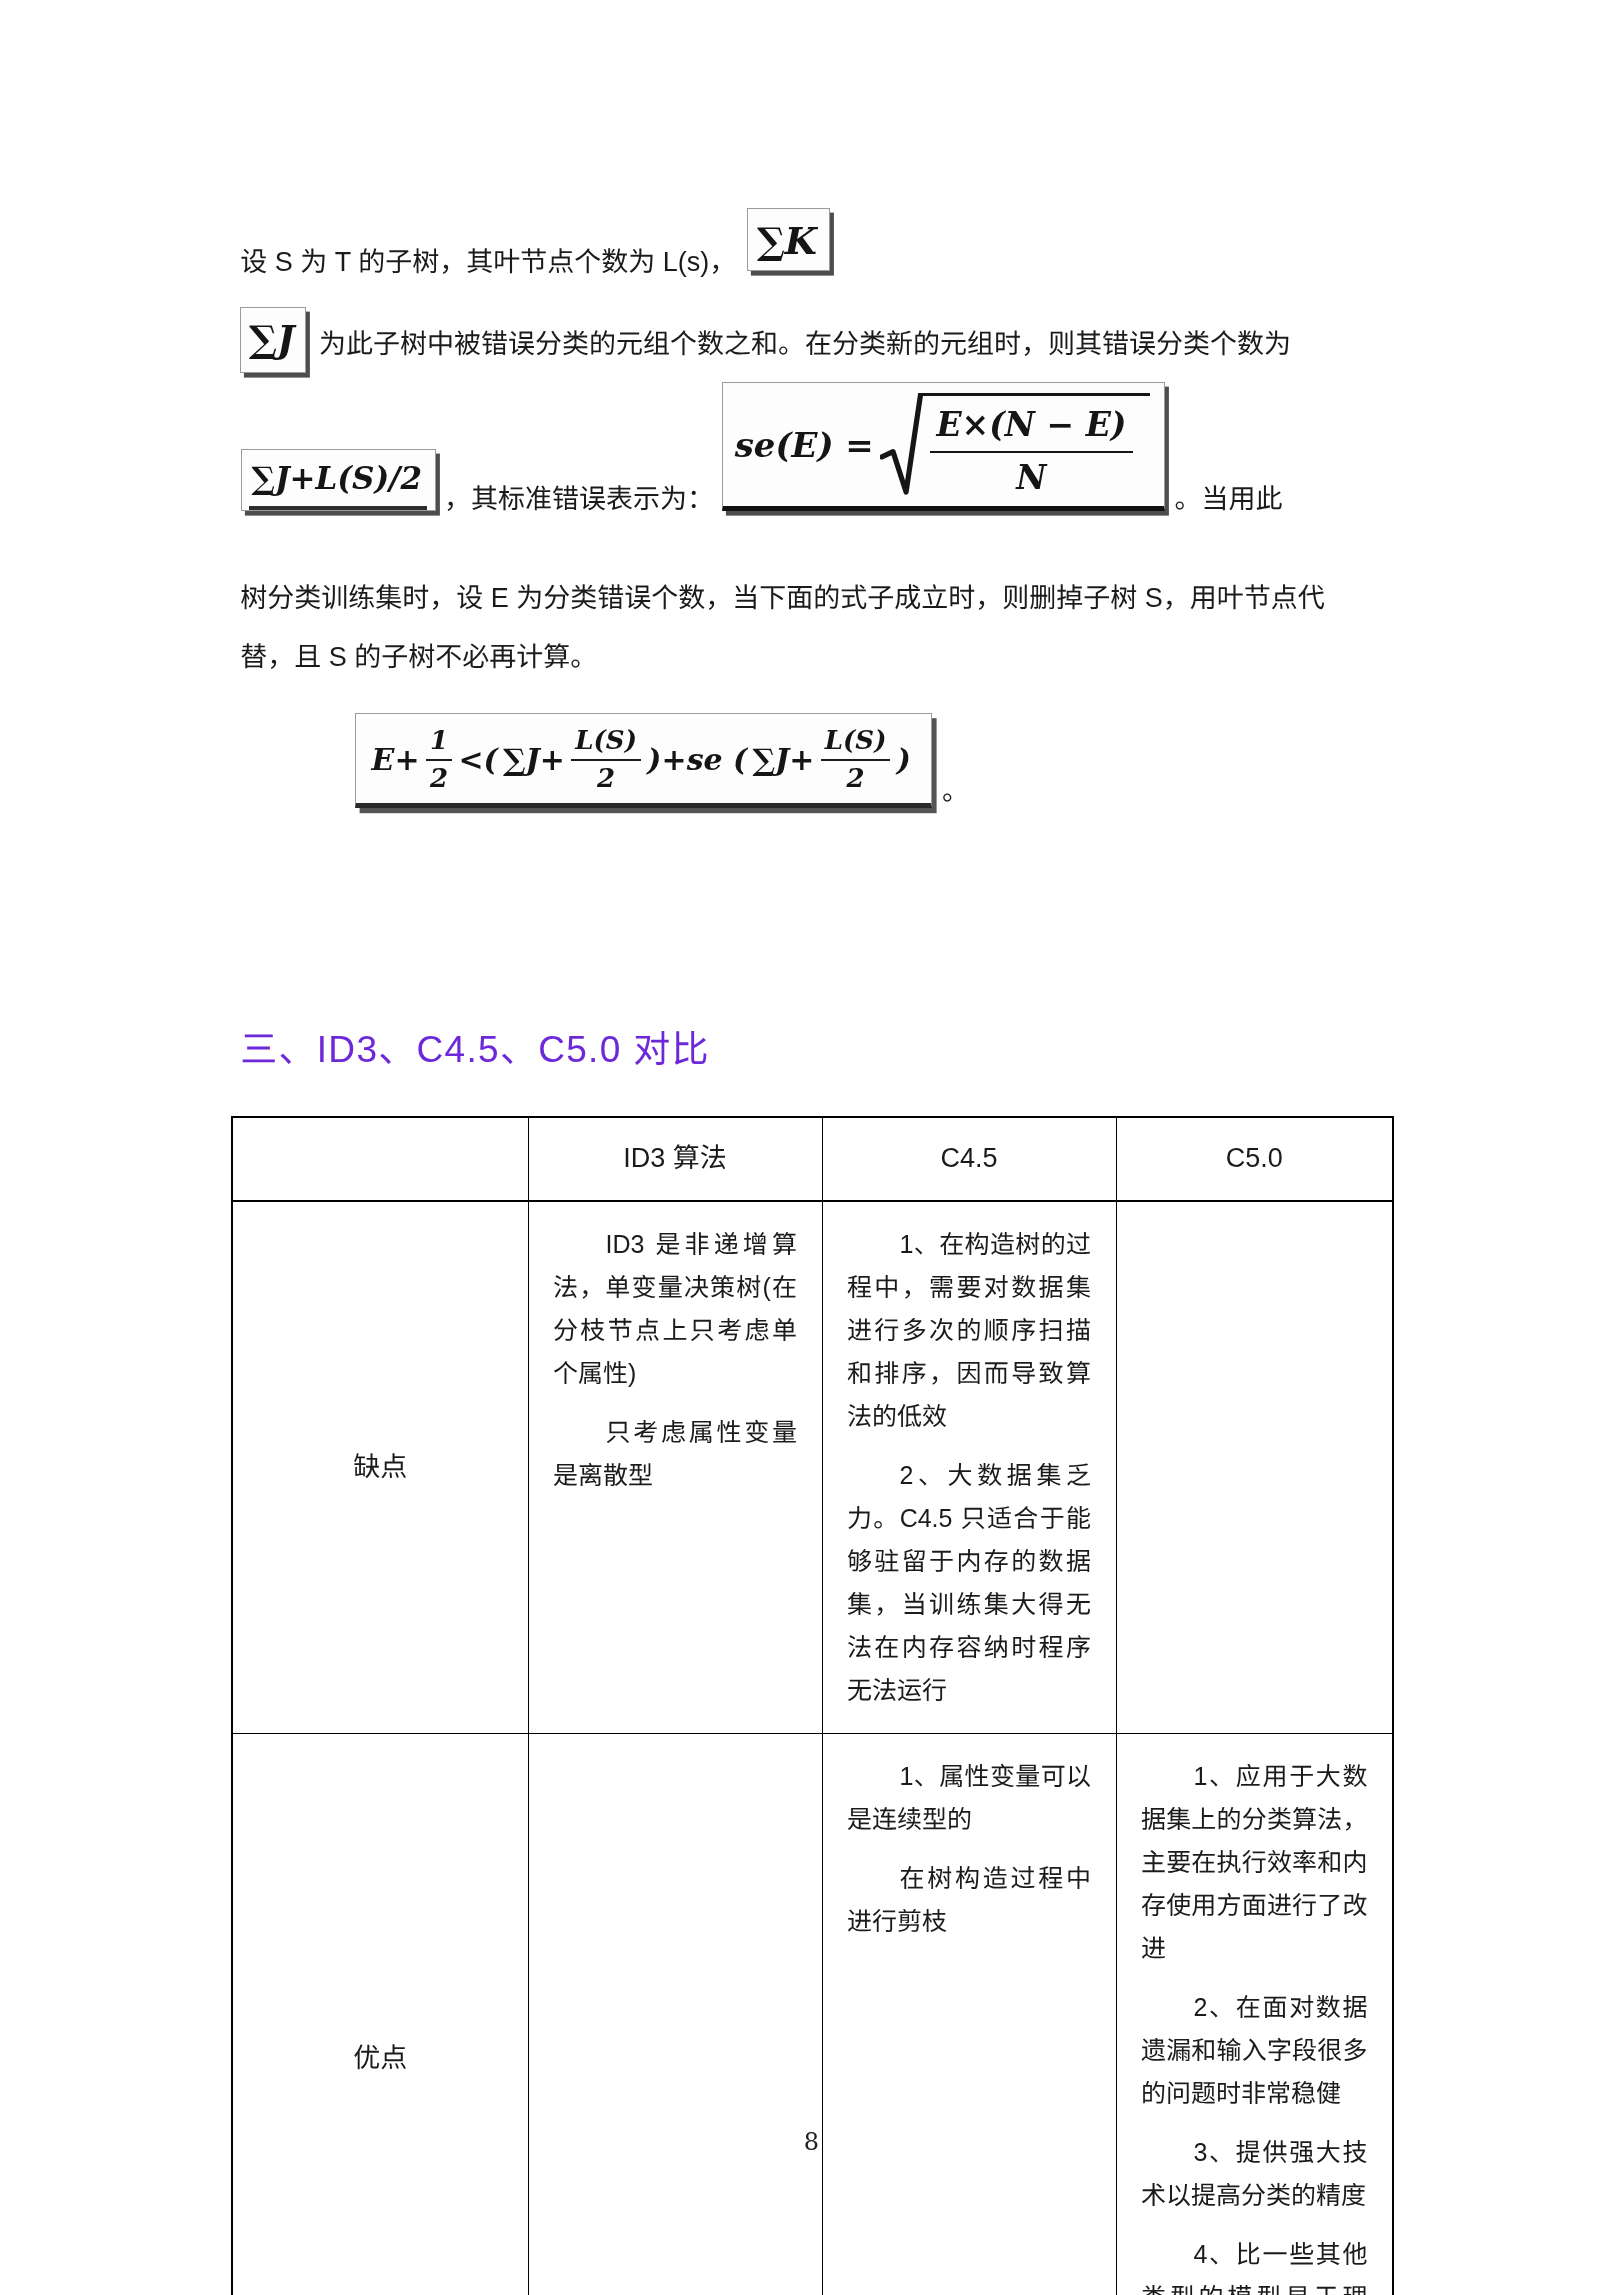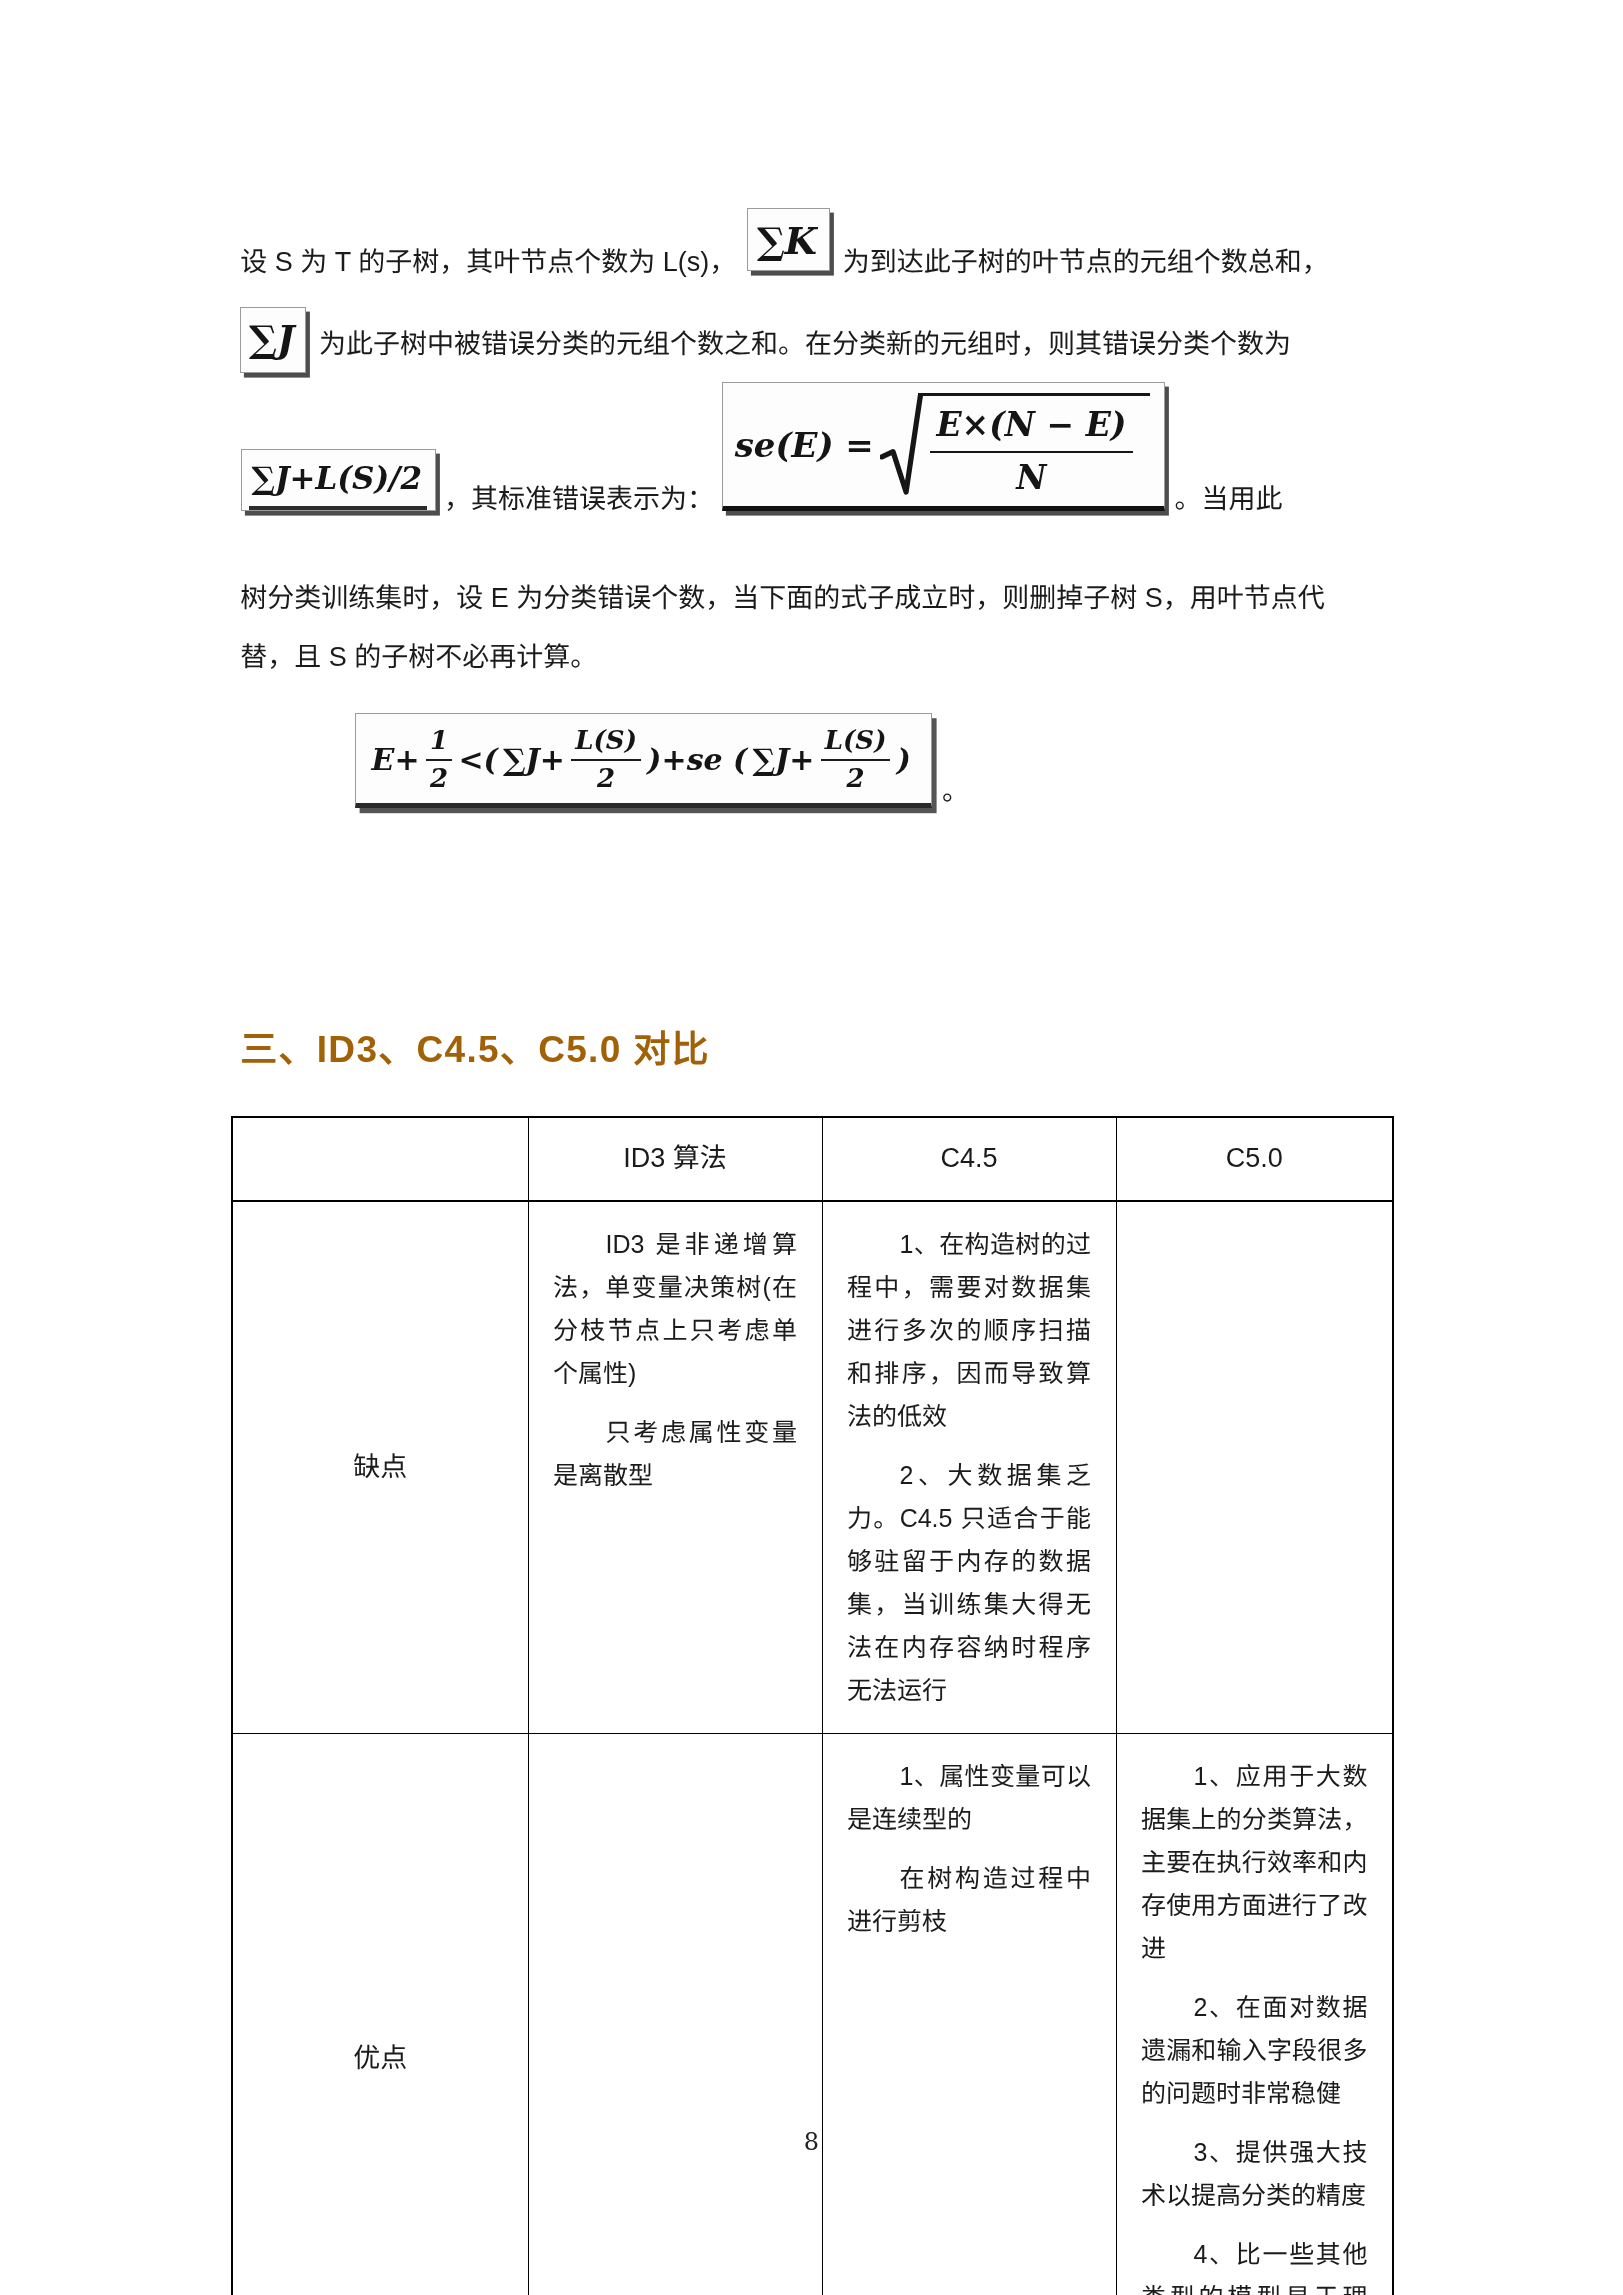--- a/index.html
+++ b/index.html
@@ -92,23 +92,23 @@
   .fimg-prune .tok { margin: 0 2.6px; }
   .frac-sm { font-size: 26px; margin: 0 3.9px; }
   .frac-sm .fnum { border-bottom: 2px solid #1c1c1c; padding: 0 3.9px 3.3px; }
   .frac-sm .fden { padding-top: 2.6px; }
   .formula-period { margin-left: 10.5px; }
 
   
   h2.section-title {
     margin: 211px 0 0 9.2px;
     font-size: 37px;
-    font-weight: bold;
+    font-weight: normal;
     letter-spacing: 1.3px;
-    color: #a16207;
+    color: #6d28d9;
   }
 
   
   table.compare {
     margin-top: 43px;
     width: 1161px;
     border-collapse: collapse;
     table-layout: fixed;
     border: 2px solid #000;
     border-bottom: 3.9px solid #000;
@@ -156,21 +156,20 @@
 <div class="page">
   <div class="content">
 
     <div class="para">
 
       <div class="pline pline-a">
         <span class="txt">设 S 为 T 的子树，其叶节点个数为 L(s)，</span>
         <span class="fimg fimg-k">
           <span class="math">∑K</span>
         </span>
-        <span class="txt">为到达此子树的叶节点的元组个数总和，</span>
       </div>
 
       <div class="pline pline-b">
         <span class="fimg fimg-j">
           <span class="math">∑J</span>
         </span>
         <span class="txt">为此子树中被错误分类的元组个数之和。在分类新的元组时，则其错误分类个数为</span>
       </div>
 
       <div class="pline pline-c">

